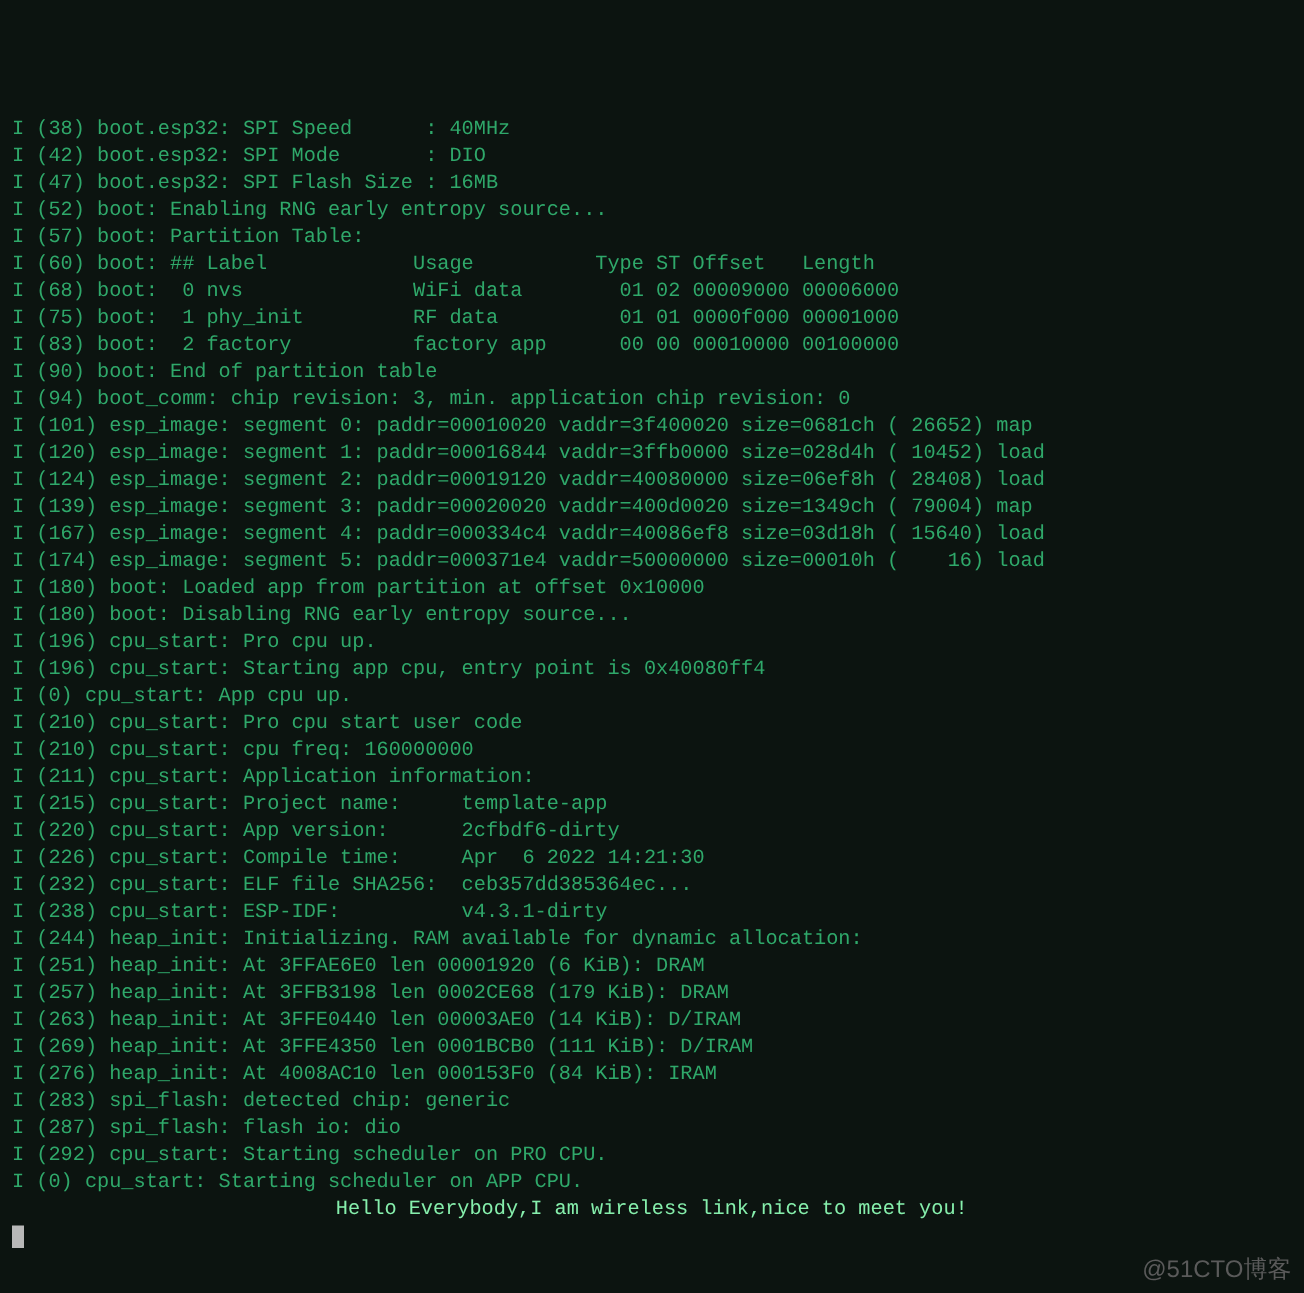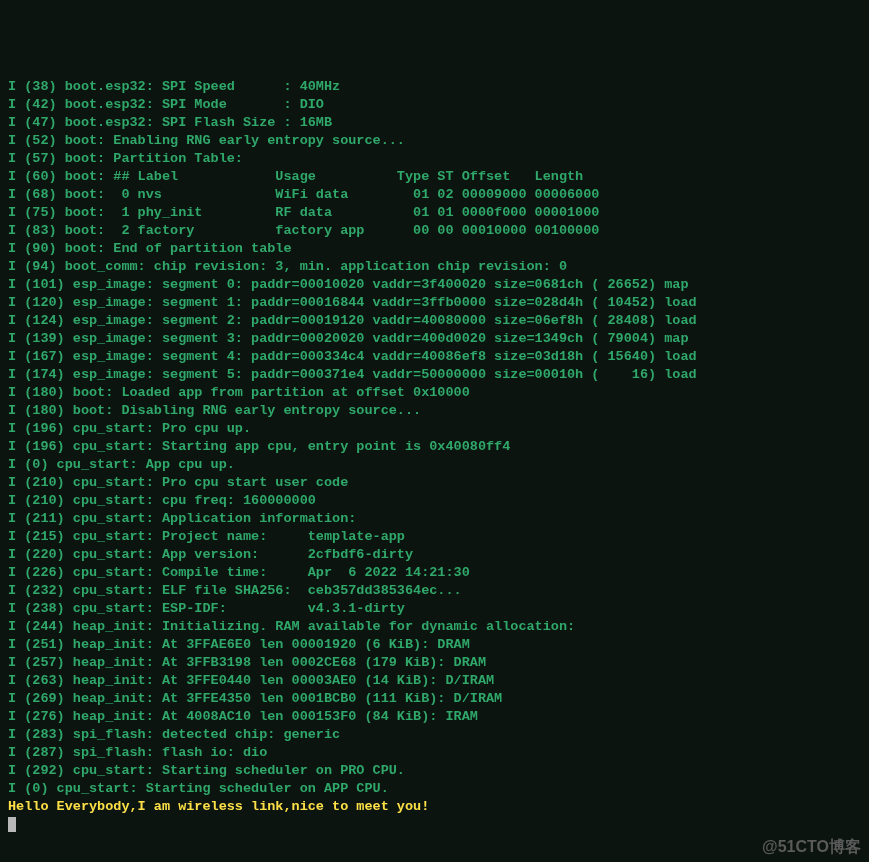--- a/index.html
+++ b/index.html
@@ -1,30 +1,30 @@
 <!DOCTYPE html>
 <html><head>
 <meta charset="utf-8">
 <style>
-* { margin: 0; padding: 0; box-sizing: border-box; font-weight: bold; }
+* { margin: 0; padding: 0; box-sizing: border-box; }
 body {
   background: #0c1410;
   color: #d0d0d0;
   font-family: "Consolas", "Courier New", monospace;
   font-size: 13.5px;
   line-height: 18px;
   padding: 6px 8px;
   width: 869px;
   height: 862px;
   overflow: hidden;
   white-space: pre;
   position: relative;
 }
 .log { color: #2fa86a; }
-.msg { color: #fde047; }
+.msg { color: #86efac; text-align: center; }
 .cursor {
   display: inline-block;
   width: 8px;
   height: 15px;
   background: #b8b8b8;
   vertical-align: text-bottom;
 }
 .watermark {
   position: absolute;
   bottom: 6px;

